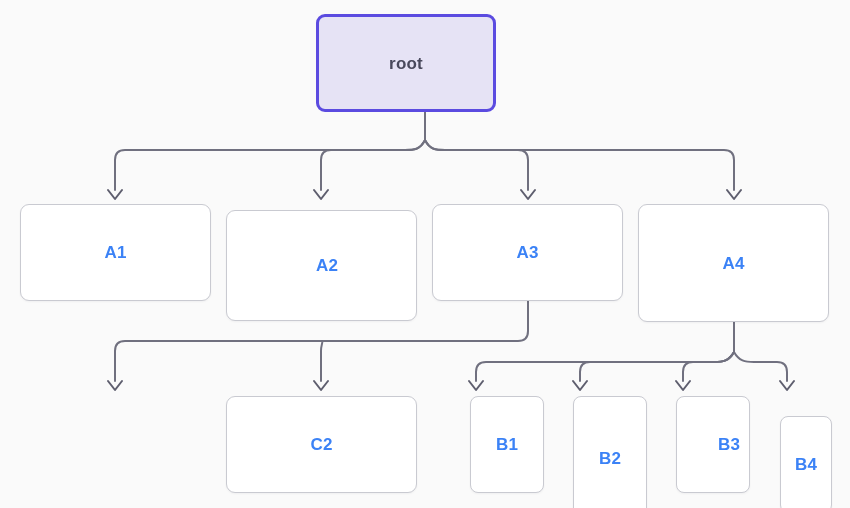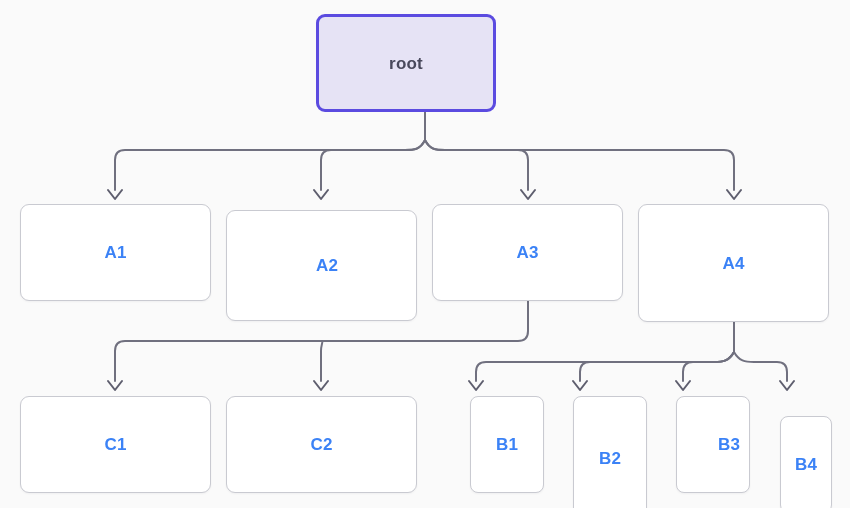--- a/index.html
+++ b/index.html
@@ -129,23 +129,20 @@
   </div>
 
   <div class="node" style="left:432px; top:204px; width:191px; height:97px;text-align:center;">
     <span class="node-label">A3</span>
   </div>
 
   <div class="node" style="left:638px; top:204px; width:191px; height:118px;">
     <span class="node-label">A4</span>
   </div>
 
-  <div class="node" style="left:20px; top:396px; width:191px; height:97px;">
-    <span class="node-label">C1</span>
-  </div>
 
   <div class="node" style="left:226px; top:396px; width:191px; height:97px;">
     <span class="node-label">C2</span>
   </div>
 
   <div class="node small-node" style="left:440px; top:396px; width:74px; height:97px;">
     <span class="node-label">B1</span>
   </div>
 
   <div class="node small-node" style="left:543px; top:396px; width:74px; height:125px;justify-content:center;">

